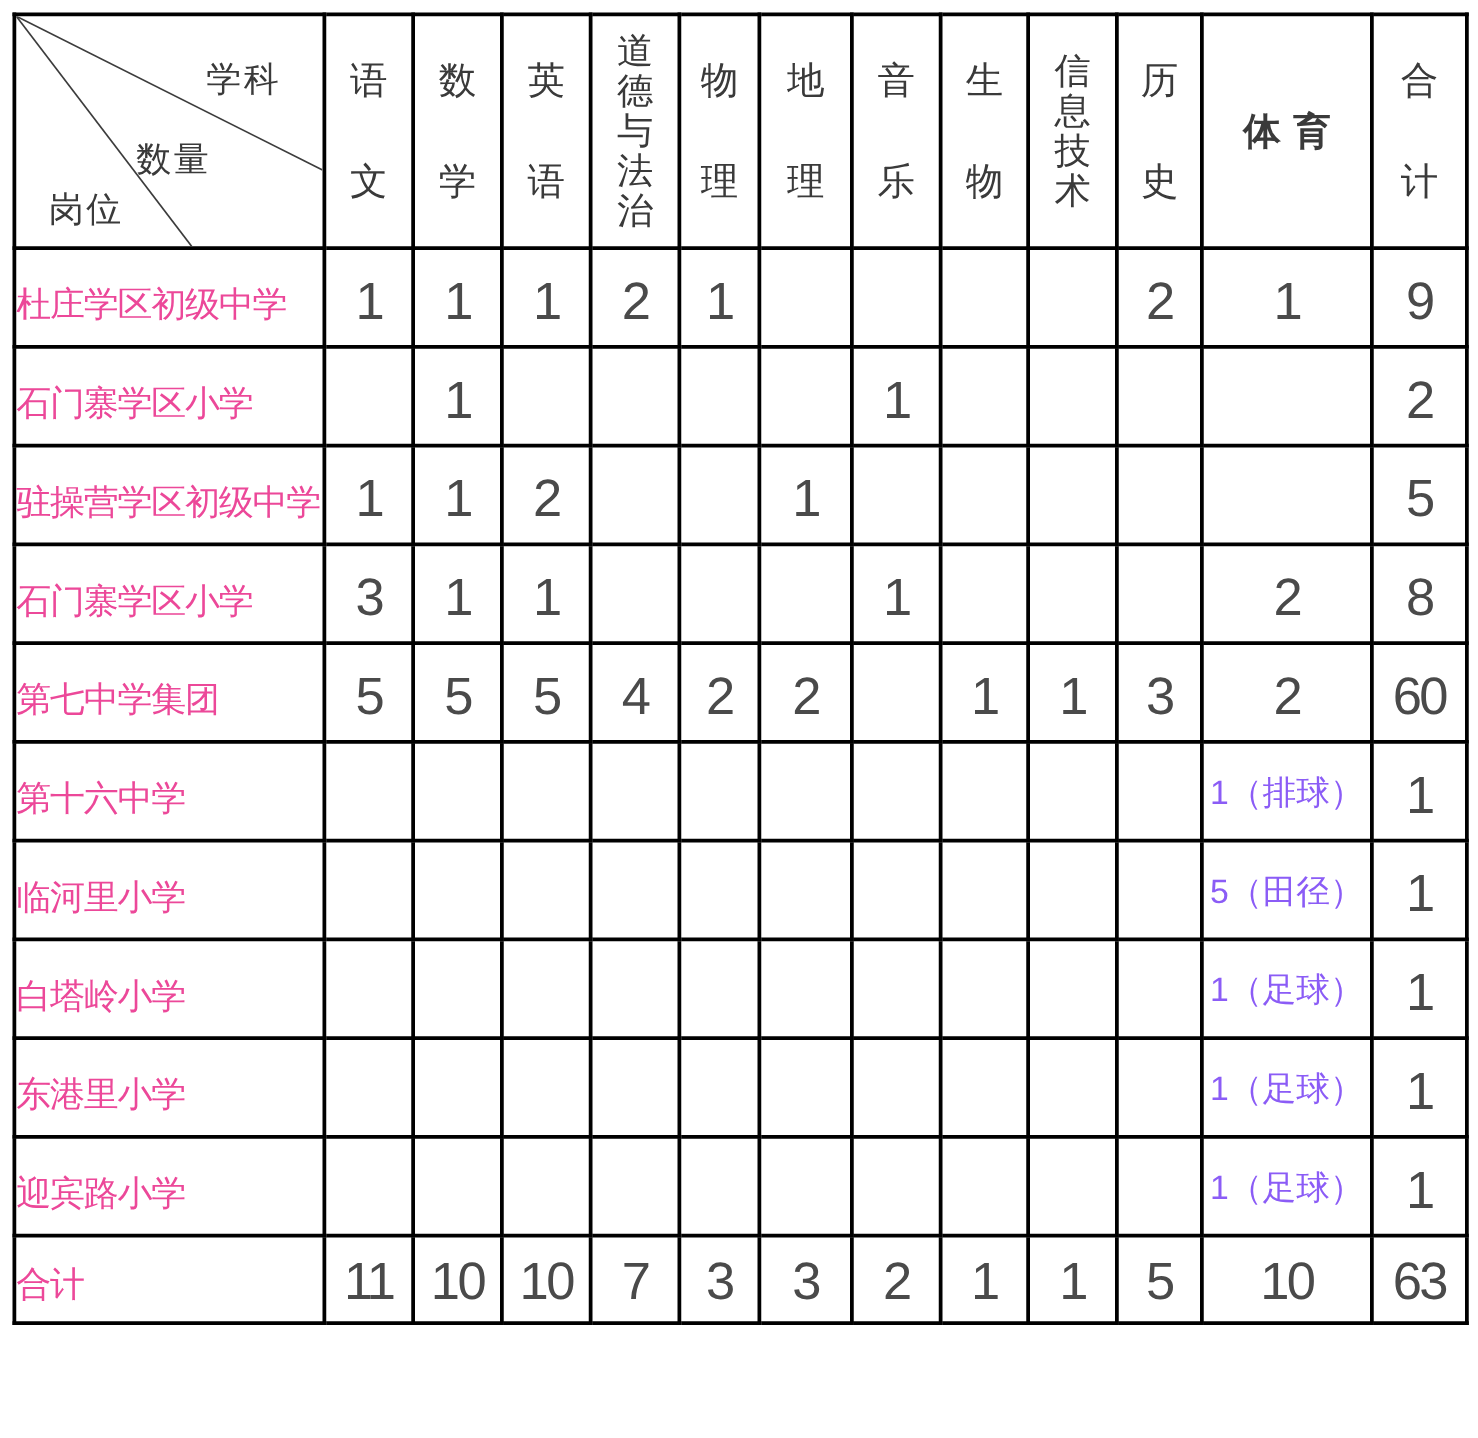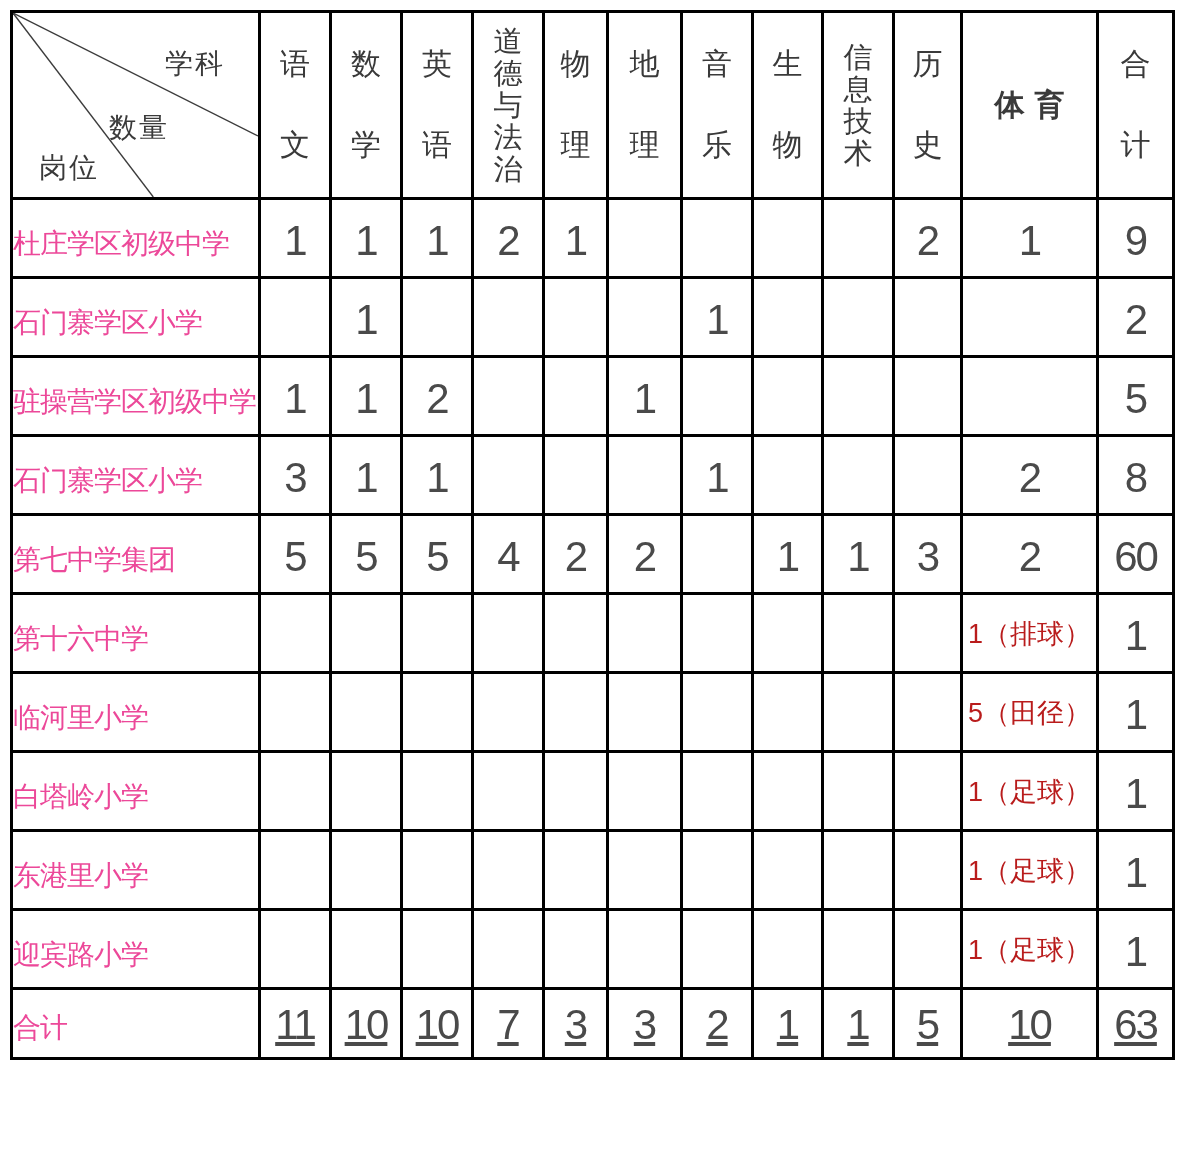--- a/index.html
+++ b/index.html
@@ -113,24 +113,24 @@
     font-size: 42px;
     font-weight: 300;
     color: #4a4a4a;
     letter-spacing: -2px;
     vertical-align: bottom;
     padding-bottom: 11px;
   }
   .grid td.num.small {
     font-size: 27px;
     letter-spacing: 0;
-    color: #b91c1c;
+    color: #8b5cf6;
     padding-bottom: 19px;
   }
-  .grid tr.totals td.num { padding-bottom: 8px; text-decoration: underline; }
+  .grid tr.totals td.num { padding-bottom: 8px; }
   .grid tr.totals td.rowname { padding-bottom: 10px; }
 </style>
 </head>
 <body>
 
 <div class="page">
   <table class="grid">
     <colgroup>
       <col class="c0">
         <col class="c1">

